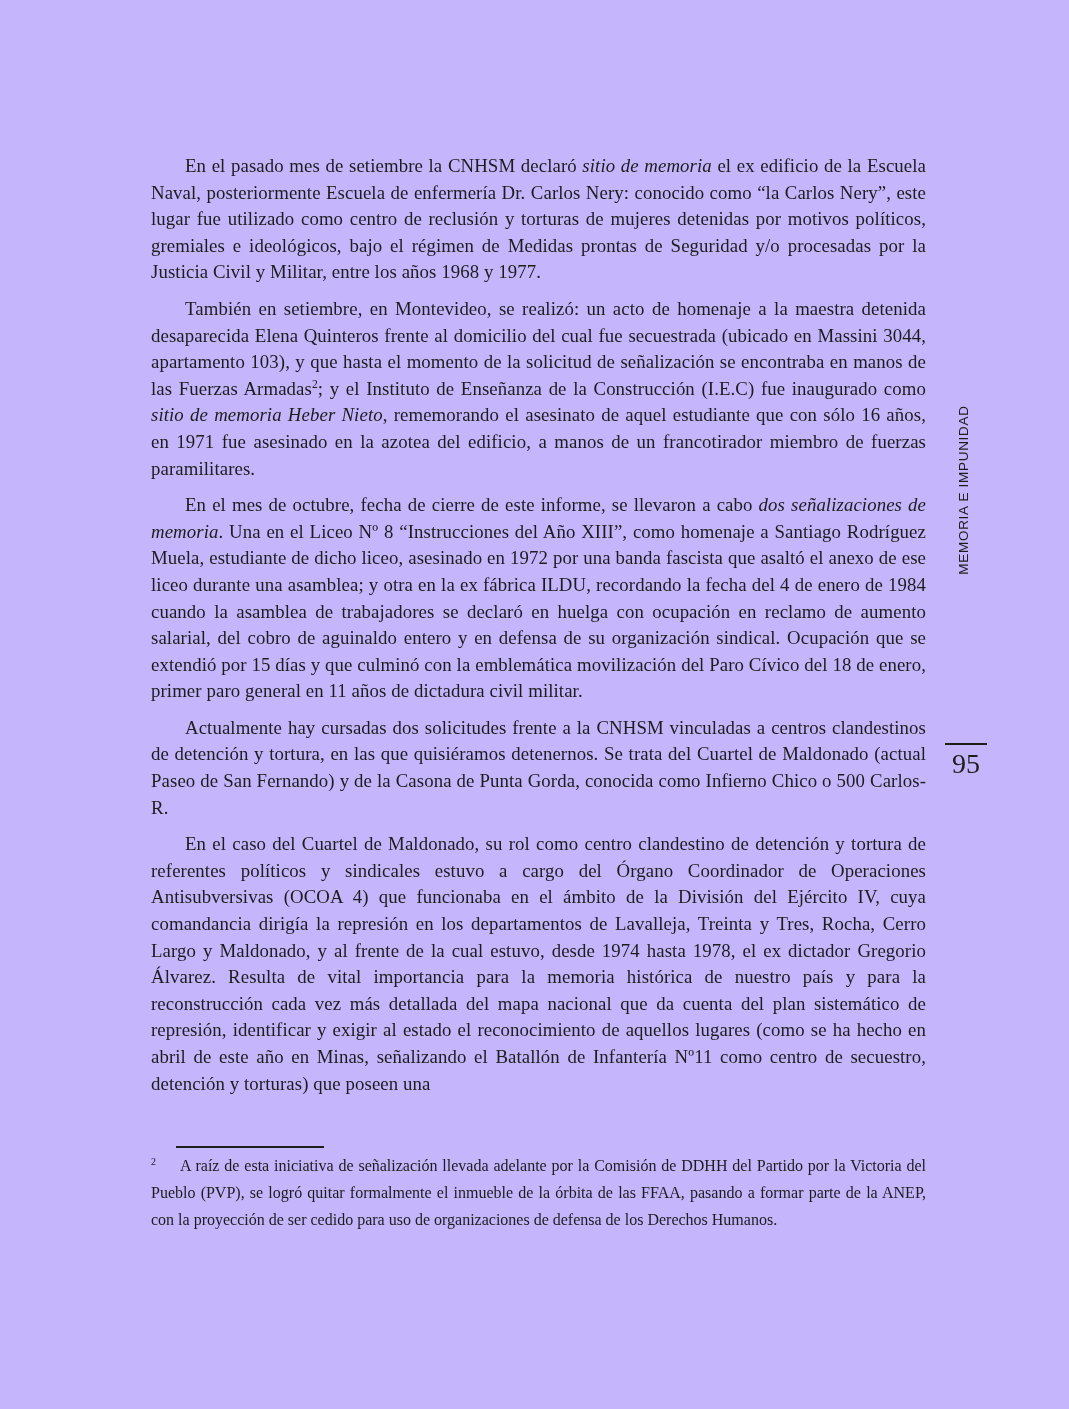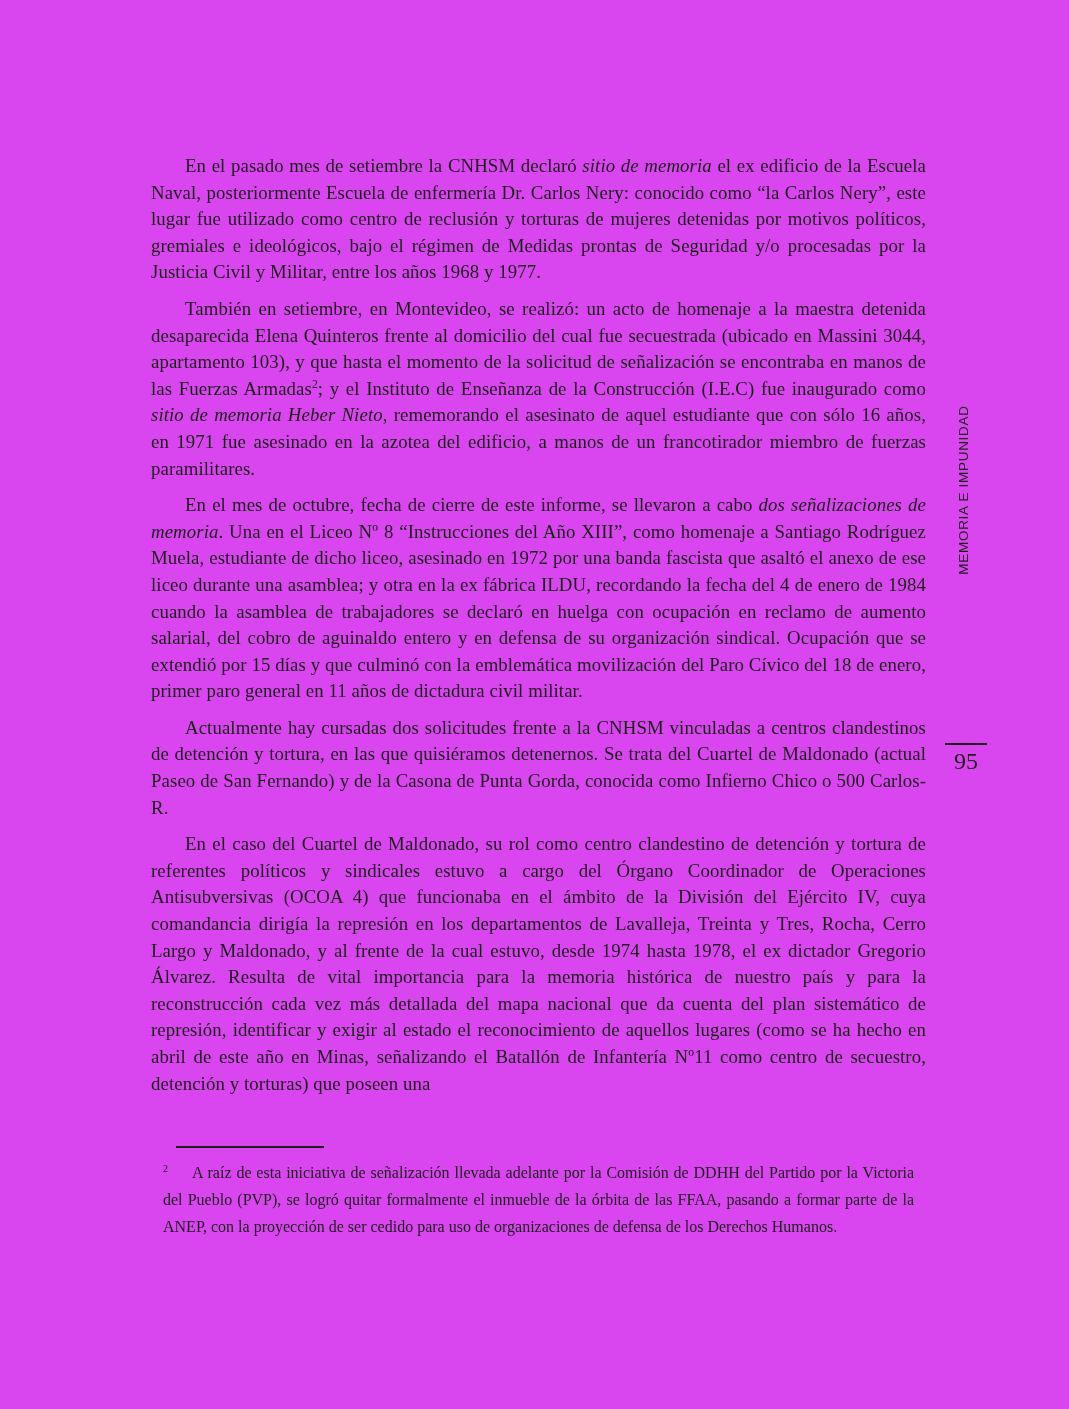--- a/index.html
+++ b/index.html
@@ -1,20 +1,20 @@
 <!DOCTYPE html>
 <html lang="es"><head>
 <meta charset="utf-8">
 <style>
   html, body { margin: 0; padding: 0; background: #ffffff; }
   .page {
     position: relative;
     width: 1069px;
     height: 1409px;
-    background: #d946ef;
+    background: #c4b5fd;
     color: #1d1d1b;
     overflow: hidden;
   }
   .body-text {
     position: absolute;
     left: 151px;
     top: 153px;
     width: 775px;
     font-family: "Liberation Serif", serif;
     font-size: 18.8px;
@@ -37,40 +37,40 @@
     letter-spacing: 0.7px;
     color: #1d1d1b;
   }
   .page-number-block {
     position: absolute;
     left: 945px;
     top: 743px;
     width: 42px;
     text-align: center;
     font-family: "Liberation Serif", serif;
-    font-size: 24px;
+    font-size: 28px;
   }
   .pn-rule { border-top: 2px solid #1d1d1b; margin-bottom: 3px; }
   .footnote {
     position: absolute;
     left: 151px;
     top: 1146px;
     width: 775px;
     font-family: "Liberation Serif", serif;
     font-size: 16px;
     line-height: 26.8px;
     text-align: justify;
   }
   .fn-rule {
     width: 148px;
     margin-left: 25px;
     border-top: 2px solid #1d1d1b;
     margin-bottom: 5px;
   }
-  .fn-text { margin: 12px; text-indent: 0; }
+  .fn-text { margin: 0; text-indent: 0; }
   .gap { display: inline-block; width: 24px; }
 </style>
 </head>
 <body>
 
 <div class="page">
 
   <div class="body-text">
       <p><span>En el pasado mes de setiembre la CNHSM declaró </span><span class="it">sitio de memoria</span><span> el ex edificio de la Escuela Naval, posteriormente Escuela de enfermería Dr. Carlos Nery: conocido como “la Carlos Nery”, este lugar fue utilizado como centro de reclusión y torturas de mujeres detenidas por motivos políticos, gremiales e ideológicos, bajo el régimen de Medidas prontas de Seguridad y/o procesadas por la Justicia Civil y Militar, entre los años 1968 y 1977.</span></p>
       <p><span>También en setiembre, en Montevideo, se realizó: un acto de homenaje a la maestra detenida desaparecida Elena Quinteros frente al domicilio del cual fue secuestrada (ubicado en Massini 3044, apartamento 103), y que hasta el momento de la solicitud de señalización se encontraba en manos de las Fuerzas Armadas</span><sup>2</sup><span>; y el Instituto de Enseñanza de la Construcción (I.E.C) fue inaugurado como </span><span class="it">sitio de memoria Heber Nieto</span><span>, rememorando el asesinato de aquel estudiante que con sólo 16 años, en 1971 fue asesinado en la azotea del edificio, a manos de un francotirador miembro de fuerzas paramilitares.</span></p>

